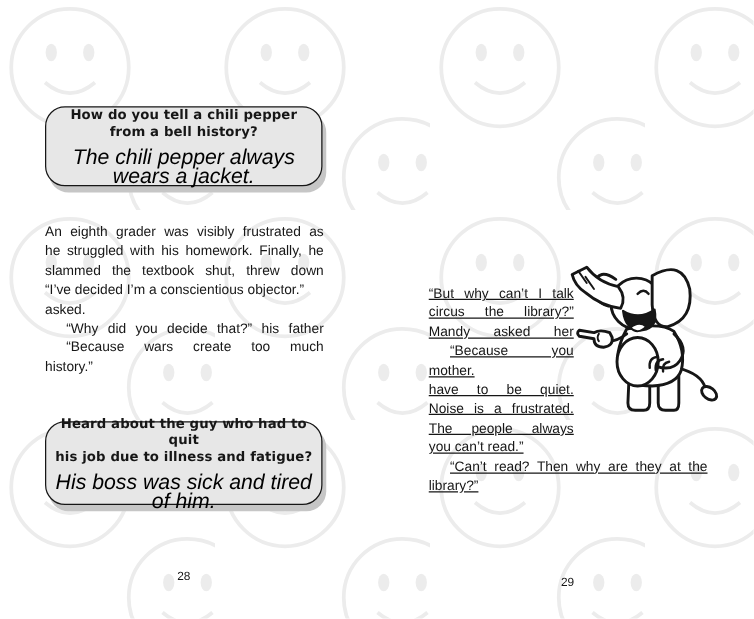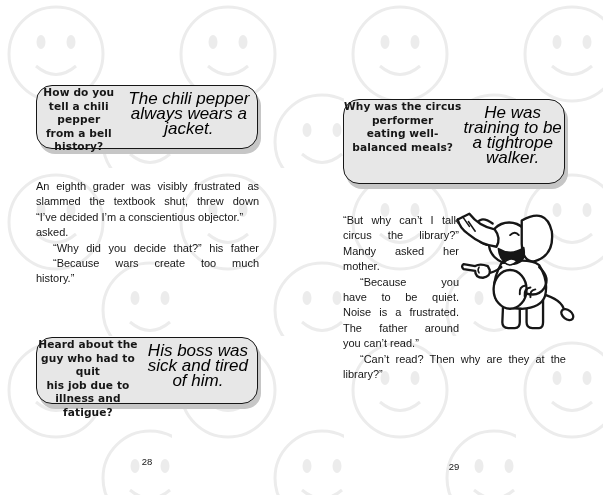--- a/index.html
+++ b/index.html
@@ -2,21 +2,21 @@
 <html><head>
 <meta charset="utf-8">
 <style>
   html,body{margin:0;padding:0;}
   #book{position:relative;width:603px;height:495px;background:#ffffff;overflow:hidden;
         font-family:"Liberation Sans",sans-serif;color:#161616;}
   .bg-pattern{position:absolute;left:0;top:0;z-index:0;}
 
   .jokebox{position:absolute;z-index:1;background:#e7e7e7;border:1.6px solid #161616;
            border-radius:16px;box-shadow:3px 5px 0 #c6c6c6;box-sizing:border-box;
-           display:flex;flex-direction:row;justify-content:center;}
+           display:flex;flex-direction:column;justify-content:center;}
   .q{font-family:"DejaVu Sans",sans-serif;font-weight:700;font-size:10.6px;line-height:13.5px;
      text-align:center;letter-spacing:0.1px;}
   .a{font-family:"Liberation Sans",sans-serif;font-style:italic;font-size:17px;line-height:15px;
      text-align:center;margin-top:5px;color:#000000;}
 
   .story{position:absolute;z-index:1;font-size:11px;line-height:15.4px;}
   .line{height:15.4px;text-align:justify;text-align-last:justify;overflow:visible;}
   .line.end{text-align-last:left;}
   .line.ind{text-indent:17px;}
   .line.narrow{width:116px;}
@@ -56,60 +56,51 @@
       <div>How do you tell a chili pepper</div>
       <div>from a bell history?</div>
     </div>
     <div class="a">
       <div>The chili pepper always wears a jacket.</div>
     </div>
   </div>
 
   <div class="story" style="left:36px;top:179px;width:223px;">
     <div class="line full">An eighth grader was visibly frustrated as</div>
+    <div class="line full">he struggled with his homework. Finally, he</div>
     <div class="line full">slammed the textbook shut, threw down</div>
     <div class="line full end">“I’ve decided I’m a conscientious objector.”</div>
     <div class="line full end">asked.</div>
     <div class="line full ind">“Why did you decide that?” his father</div>
     <div class="line full ind">“Because wars create too much</div>
     <div class="line full end">history.”</div>
   </div>
 
   <div class="jokebox" style="left:36px;top:337px;width:222px;height:67px;">
     <div class="q">
       <div>Heard about the guy who had to quit</div>
       <div>his job due to illness and fatigue?</div>
     </div>
     <div class="a">
       <div>His boss was sick and tired of him.</div>
     </div>
   </div>
 
   <div class="pagenum" style="left:36px;top:456px;">28</div>
 
-  <div class="jokebox" style="left:343px;top:99px;width:222px;height:85px;">
-    <div class="q">
-      <div>Why was the circus performer</div>
-      <div>eating well-balanced meals?</div>
-    </div>
-    <div class="a">
-      <div>He was training to be</div>
-      <div>a tightrope walker.</div>
-    </div>
-  </div>
 
-  <div class="story" style="left:343px;top:213px;width:223px;">
+  <div class="story" style="left:343px;top:228px;width:223px;text-decoration:underline;">
     <div class="line narrow">“But why can’t I talk</div>
     <div class="line narrow">circus the library?”</div>
     <div class="line narrow">Mandy asked her</div>
+    <div class="line narrow ind">“Because you</div>
     <div class="line narrow end">mother.</div>
-    <div class="line narrow ind">“Because you</div>
     <div class="line narrow">have to be quiet.</div>
     <div class="line narrow">Noise is a frustrated.</div>
-    <div class="line narrow">The father around</div>
+    <div class="line narrow">The people always</div>
     <div class="line narrow end">you can’t read.”</div>
     <div class="line full ind">“Can’t read? Then why are they at the</div>
     <div class="line full end">library?”</div>
   </div>
 
   <svg class="elephant" style="left:449px;top:205px;" width="128" height="130" viewBox="0 0 132 134" aria-hidden="true">
     <g fill="#ffffff" stroke="#161616" stroke-width="2.4" stroke-linecap="round" stroke-linejoin="round">
 
       <path d="M96,92 Q116,97 119,109" fill="none"></path>
       <ellipse cx="122" cy="113" rx="7" ry="4.6" transform="rotate(38 122 113)"></ellipse>

